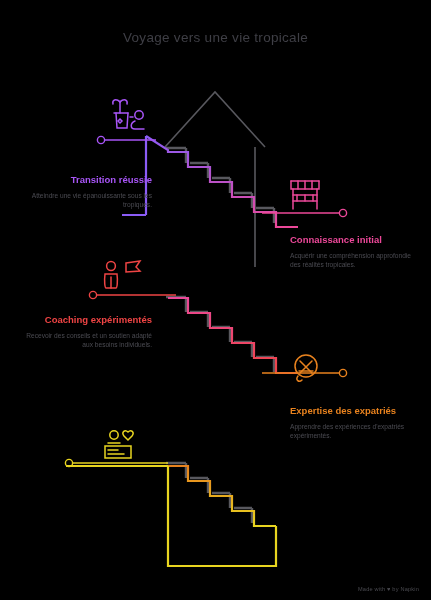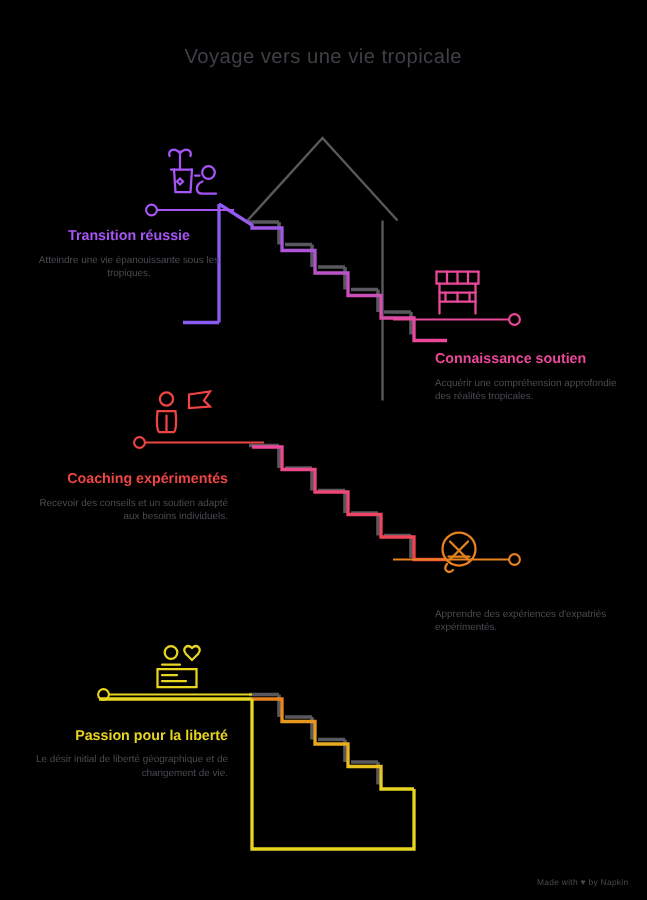--- a/index.html
+++ b/index.html
@@ -167,41 +167,38 @@
 
       <g stroke="#e8d520" stroke-width="1.5" fill="none" stroke-linecap="round">
         <circle cx="114" cy="435" r="4.2"></circle>
         <path d="M108,443 L120,443"></path>
         <path d="M128,432 C125,429 121,432 124,436 L128,440 L132,436 C135,432 131,429 128,432 Z"></path>
         <path d="M105,446 L131,446 L131,458 L105,458 Z"></path>
         <path d="M108,450 L118,450 M108,454 L124,454"></path>
       </g>
     </svg>
 
-    <div class="block left" style="left:20px;top:152px;width:132px;text-align:center;">
+    <div class="block left" style="left:20px;top:174px;width:132px;">
       <div class="head" style="color:#a855f7;">Transition réussie</div>
       <div class="body">Atteindre une vie épanouissante sous les tropiques.</div>
     </div>
 
     <div class="block right" style="left:290px;top:234px;width:124px;">
-      <div class="head" style="color:#ec4899;">Connaissance soutien</div>
+      <div class="head" style="color:#ec4899;">Connaissance initial</div>
       <div class="body">Acquérir une compréhension approfondie des réalités tropicales.</div>
     </div>
 
     <div class="block left" style="left:14px;top:314px;width:138px;">
       <div class="head" style="color:#ef4444;">Coaching expérimentés</div>
       <div class="body">Recevoir des conseils et un soutien adapté aux besoins individuels.</div>
     </div>
 
     <div class="block right" style="left:290px;top:405px;width:118px;">
+      <div class="head" style="color:#e8821e;">Expertise des expatriés</div>
       <div class="body">Apprendre des expériences d'expatriés expérimentés.</div>
     </div>
 
-    <div class="block left" style="left:14px;top:485px;width:138px;">
-      <div class="head" style="color:#e8d520;">Passion pour la liberté</div>
-      <div class="body">Le désir initial de liberté géographique et de changement de vie.</div>
-    </div>
 
   </div>
 
   <div class="footer">Made with ♥ by Napkin</div>
 
 </div>
 
 </body></html>

